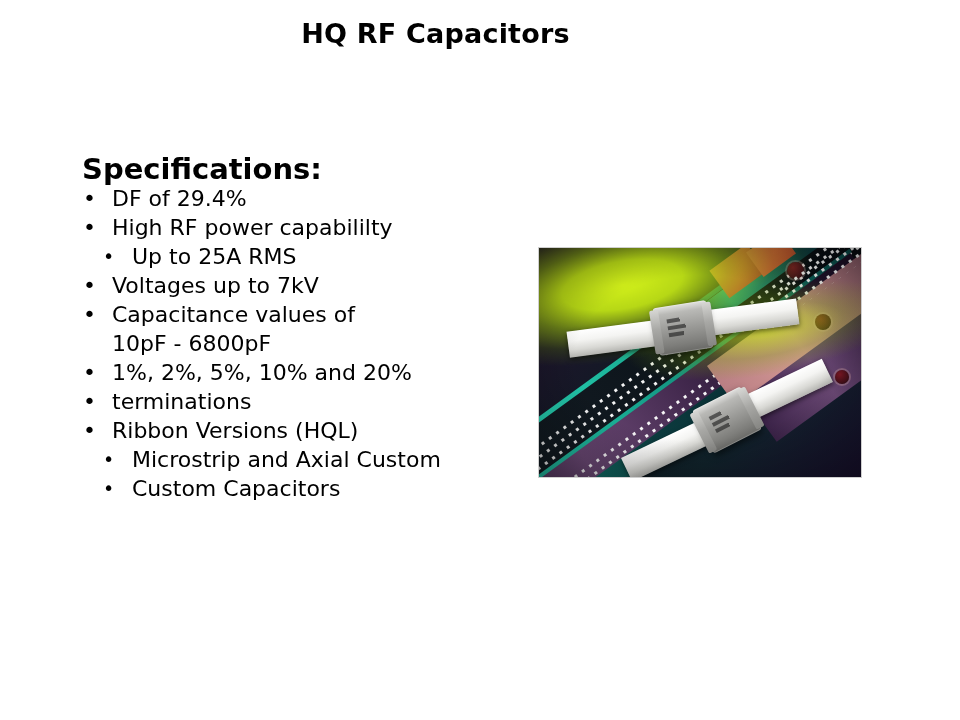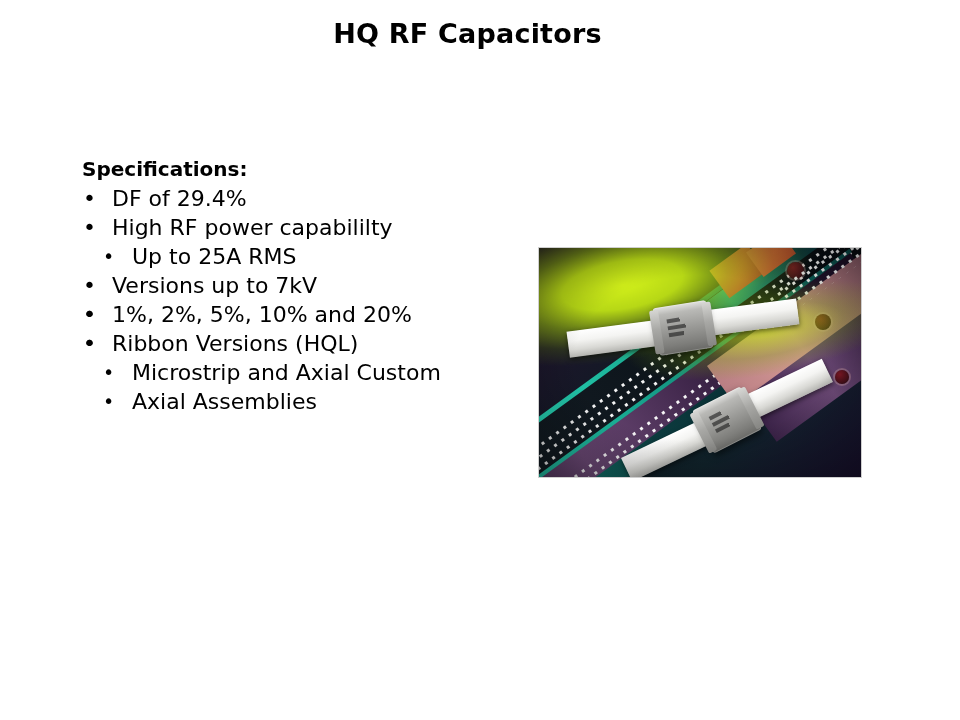--- a/index.html
+++ b/index.html
@@ -21,32 +21,31 @@
     position: absolute;
     left: 0;
     top: 17px;
     width: 871px;
     text-align: center;
     font-size: 27px;
     font-weight: bold;
     letter-spacing: 0.2px;
     color: #000000;
     line-height: 33px;
-    padding-left: 32px;
   }
 
   
   #spec-block {
     position: absolute;
     left: 82px;
     top: 155px;
     width: 430px;
   }
   #spec-heading {
-    font-size: 20px;
+    font-size: 29px;
     font-weight: bold;
     line-height: 29px;
     margin: 0 0 0 0;
     color: #000000;
   }
   ul.lvl1 {
     list-style: none;
     margin: 0;
     padding: 0;
   }
@@ -238,49 +237,52 @@
       <span class="b-text">High RF power capabililty</span>
     </li>
 
     <li class="bullet2">
       <span class="b-dot">•</span>
       <span class="b-text">Up to 25A RMS</span>
     </li>
 
     <li class="bullet1">
       <span class="b-dot">•</span>
-      <span class="b-text">Versions up to 7kV</span>
-    </li>
-
-    <li class="bullet1">
-      <span class="b-dot">•</span>
+      <span class="b-text">Voltages up to 7kV</span>
+    </li>
+
+    <li class="bullet1">
+      <span class="b-dot">•</span>
+      <span class="b-text">Capacitance values of</span>
+      <span class="cont">10pF - 6800pF</span>
     </li>
 
     <li class="bullet1">
       <span class="b-dot">•</span>
       <span class="b-text">1%, 2%, 5%, 10% and 20%</span>
     </li>
 
     <li class="bullet1">
       <span class="b-dot">•</span>
+      <span class="cont">terminations</span>
     </li>
 
     <li class="bullet1">
       <span class="b-dot">•</span>
       <span class="b-text">Ribbon Versions (HQL)</span>
     </li>
 
     <li class="bullet2">
       <span class="b-dot">•</span>
       <span class="b-text">Microstrip and Axial Custom</span>
     </li>
 
     <li class="bullet2">
       <span class="b-dot">•</span>
-      <span class="b-text">Axial Assemblies</span>
+      <span class="b-text">Custom Capacitors</span>
     </li>
 
   </ul>
 </div>
 
 <div id="product-photo" title="Two surface-mount RF capacitors with white ribbon leads photographed over a printed circuit board with a yellow-green glow">
   <div id="photo-canvas">
 
     <div class="pcb-base"></div>
 

